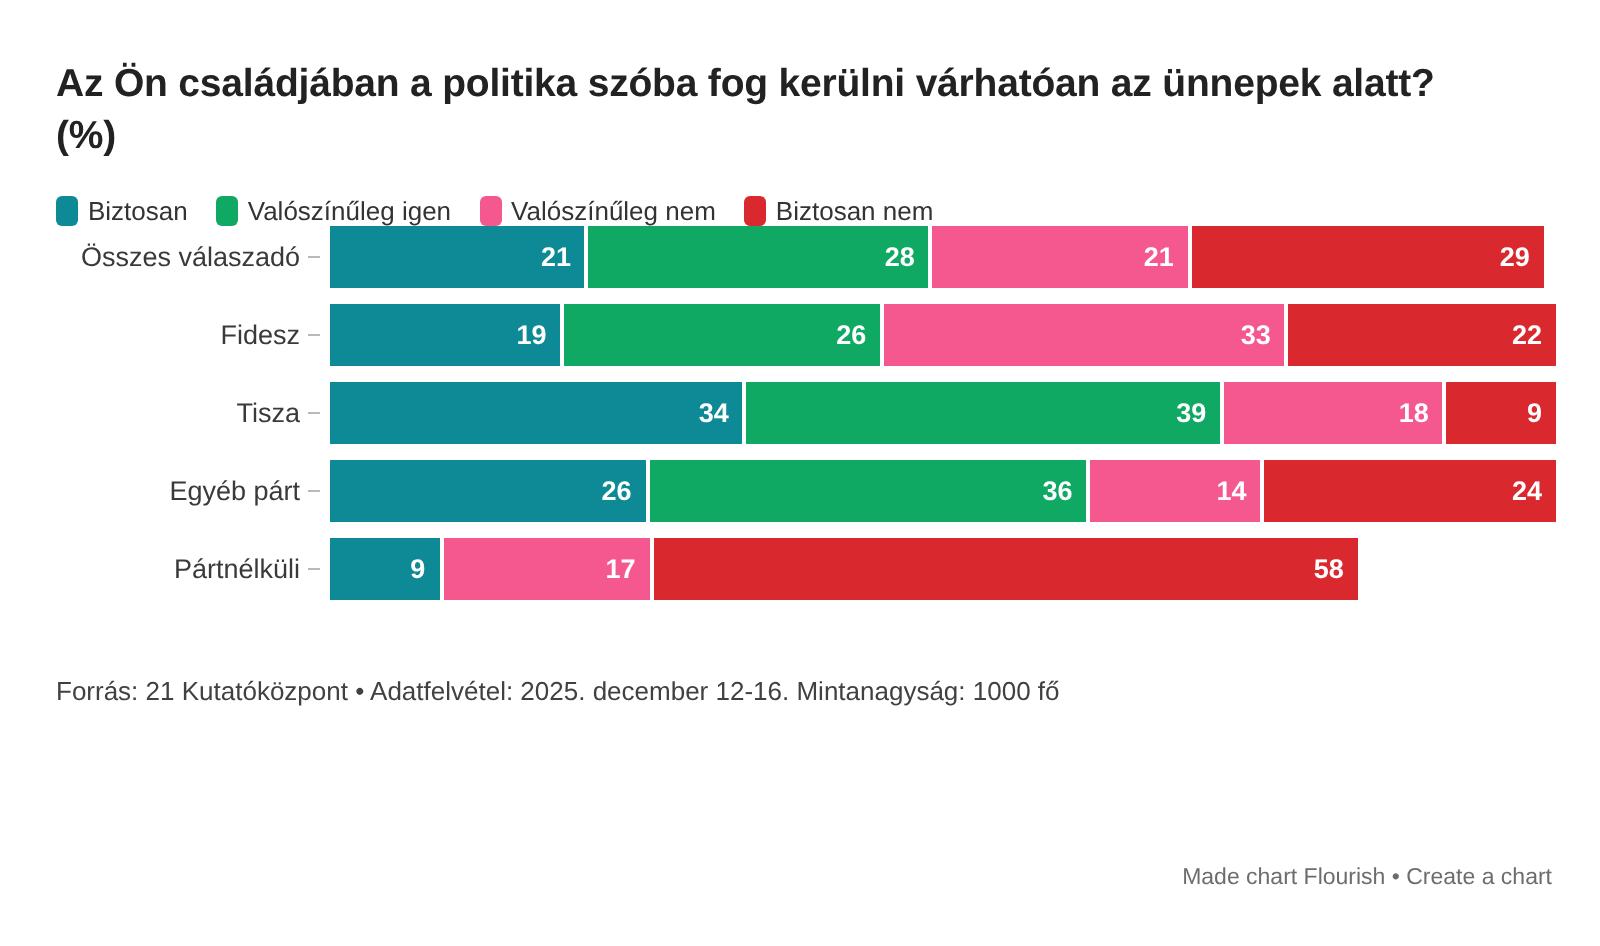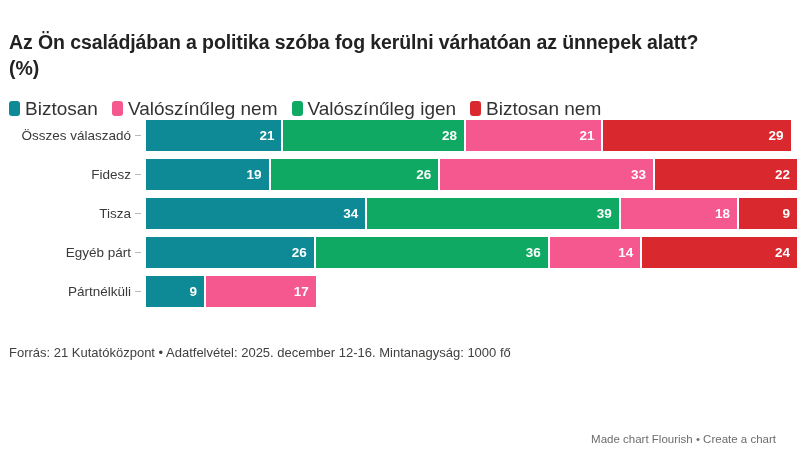--- a/index.html
+++ b/index.html
@@ -12,21 +12,21 @@
     background: #ffffff;
     font-family: "Liberation Sans", sans-serif;
     color: #2b2b2b;
     overflow: hidden;
   }
   .chart-card {
     position: relative;
     width: 800px;
     height: 473px;
     box-sizing: border-box;
-    padding: 0 9px;
+    padding: 0 28px;
   }
   .chart-title {
     margin: 0;
     padding-top: 30px;
     font-size: 19.5px;
     line-height: 1.33;
     font-weight: bold;
     color: #222222;
     letter-spacing: -0.1px;
     max-width: 700px;
@@ -43,21 +43,21 @@
     align-items: center;
     gap: 5px;
   }
   .legend-swatch {
     width: 11px;
     height: 15px;
     border-radius: 3px;
     flex: none;
   }
   .legend-label {
-    font-size: 19px;
+    font-size: 13px;
     color: #333333;
     white-space: nowrap;
   }
   .plot {
     margin-top: 0;
     display: flex;
     flex-direction: column;
     gap: 8px;
   }
   .row {
@@ -124,28 +124,28 @@
 <div class="chart-card">
 
   <h1 class="chart-title">Az Ön családjában a politika szóba fog kerülni várhatóan az ünnepek alatt? (%)</h1>
 
   <div class="legend">
       <div class="legend-item">
         <span class="legend-swatch" style="background: rgb(13, 138, 150);"></span>
         <span class="legend-label">Biztosan</span>
       </div>
       <div class="legend-item">
+        <span class="legend-swatch" style="background: rgb(15, 169, 100);"></span>
+        <span class="legend-label">Valószínűleg igen</span>
+      </div>
+      <div class="legend-item">
         <span class="legend-swatch" style="background: rgb(244, 88, 143);"></span>
         <span class="legend-label">Valószínűleg nem</span>
       </div>
       <div class="legend-item">
-        <span class="legend-swatch" style="background: rgb(15, 169, 100);"></span>
-        <span class="legend-label">Valószínűleg igen</span>
-      </div>
-      <div class="legend-item">
         <span class="legend-swatch" style="background: rgb(217, 41, 47);"></span>
         <span class="legend-label">Biztosan nem</span>
       </div>
     </div>
 
   <div class="plot">
       <div class="row">
         <div class="row-label">Összes válaszadó</div>
         <div class="tick"></div>
         <div class="bar-track">
@@ -220,20 +220,23 @@
       <div class="row">
         <div class="row-label">Pártnélküli</div>
         <div class="tick"></div>
         <div class="bar-track">
           <div class="seg" style="background: rgb(13, 138, 150); flex: 0 0 9%;">
             <span class="seg-value">9</span>
           </div>
           <div class="seg" style="background: rgb(244, 88, 143); flex: 0 0 17%;">
             <span class="seg-value">17</span>
           </div>
+          <div class="seg" style="background: rgb(217, 41, 47); flex: 0 0 58%;">
+            <span class="seg-value">58</span>
+          </div>
         </div>
       </div>
     </div>
 
   <div class="footer-source">Forrás: 21 Kutatóközpont • Adatfelvétel: 2025. december 12-16. Mintanagyság: 1000 fő</div>
 
   <div class="credit">Made chart Flourish • Create a chart</div>
 
 </div>
 

